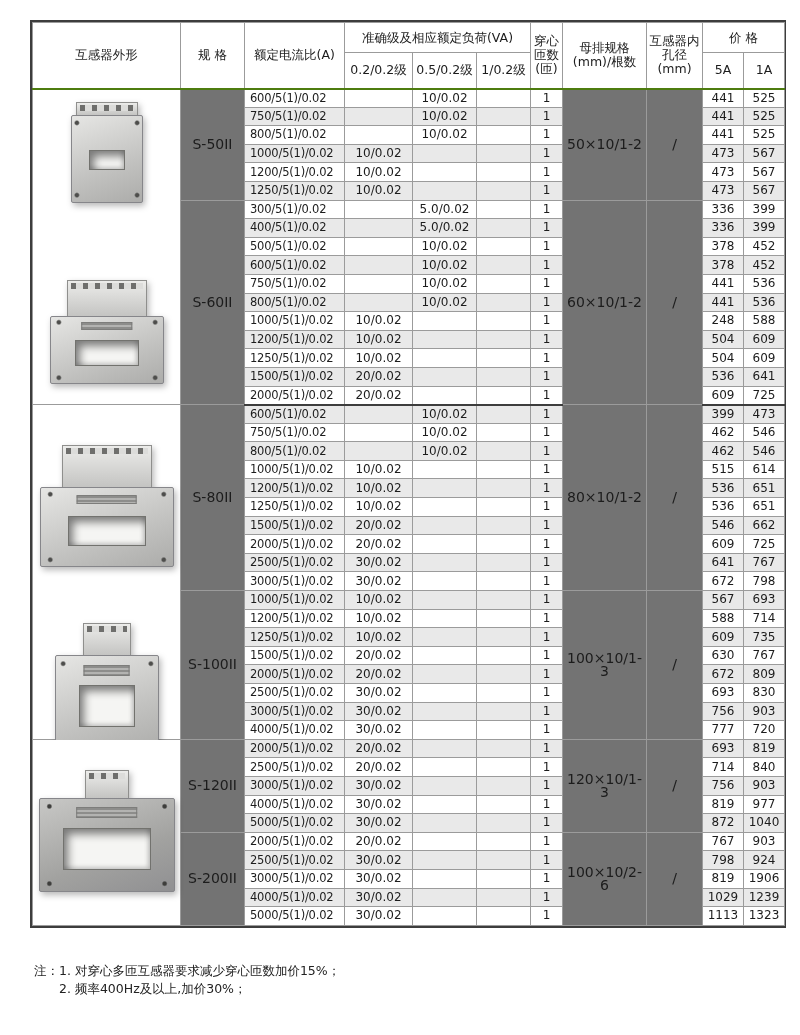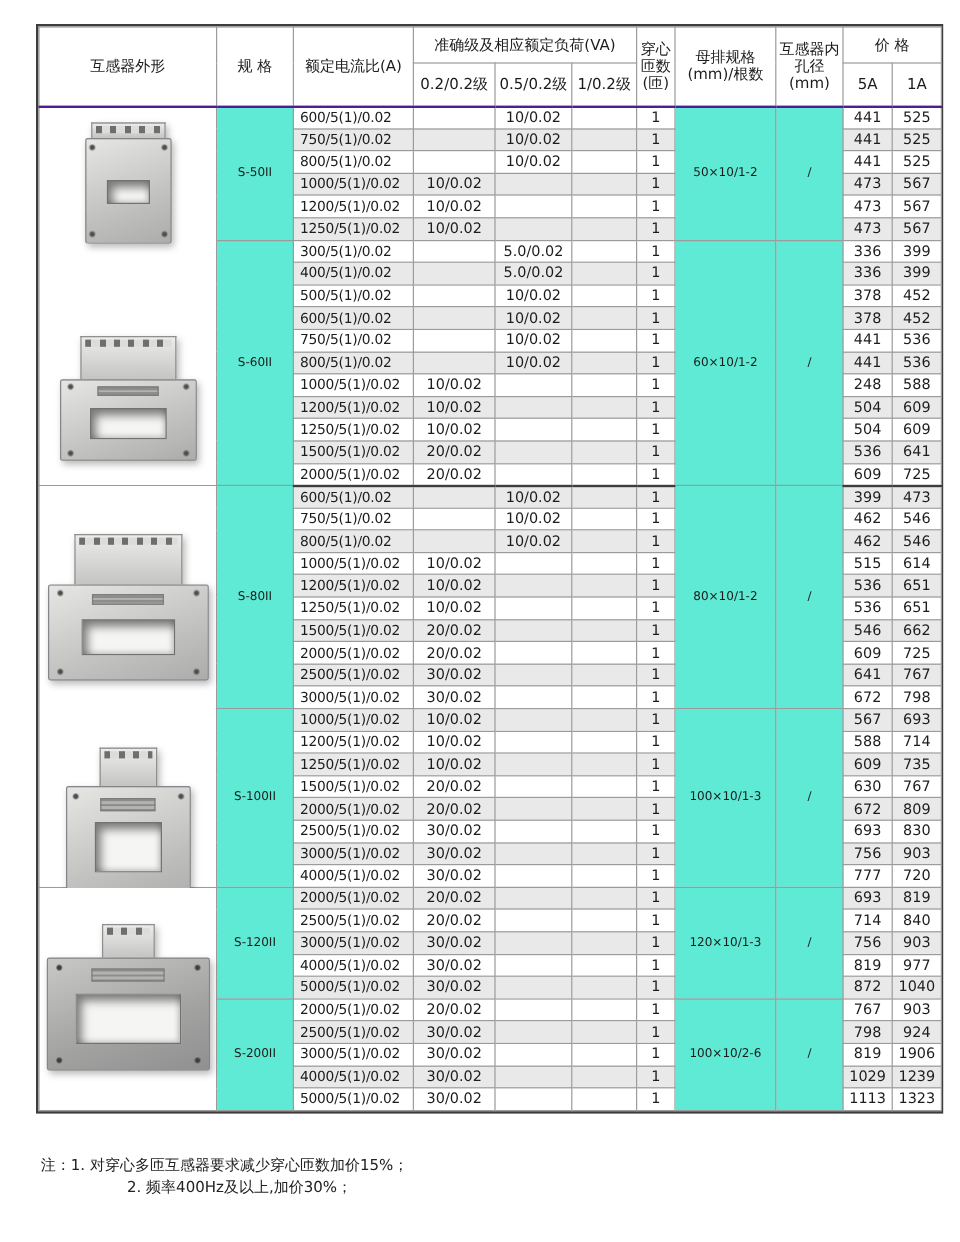--- a/index.html
+++ b/index.html
@@ -6,27 +6,27 @@
   body { background:#ffffff; font-family:"DejaVu Sans","Liberation Sans",sans-serif; }
   .page { position:relative; width:800px; height:1035px; background:#fff; overflow:hidden; color:#1c1c1c; }
 
   .table-frame { position:absolute; left:30px; top:20px; width:756px; border:2px solid #3d3d3d; background:#fff; }
   table { border-collapse:collapse; table-layout:fixed; width:100%; }
   th, td { border:1px solid #9b9b9b; font-weight:normal; text-align:center; padding:0; vertical-align:middle; }
 
   thead th { font-size:12.5px; line-height:14px; white-space:pre-line; background:#fff; }
   thead tr.h1 th { height:30px; }
   thead tr.h2 th { height:36px; }
-  thead th.deep { border-bottom:2px solid #4c1d95; }
+  thead th.deep { border-bottom:2px solid #4d7c0f; }
 
   tbody td { height:18.6px; font-size:12px; line-height:13px; background:#fff; }
   tbody tr:nth-child(even) td.zeb { background:#e9e9e9; }
   tbody tr.heavy td { border-bottom:2px solid #3d3d3d; }
   td.ratio { text-align:left; padding-left:5px; font-size:11.5px; letter-spacing:-0.2px; }
-  td.spec-cell, td.busbar-cell, td.hole-cell { font-size:10px; background:#5eead4; }
+  td.spec-cell, td.busbar-cell, td.hole-cell { font-size:14px; background:#737373; }
   td.img-cell { position:relative; background:#fff; }
 
   
   .ct { position:absolute; left:50%; transform:translateX(-50%); filter:drop-shadow(2px 3px 3px rgba(0,0,0,.28)); }
   .ct-top { position:relative; margin:0 auto; border:1px solid #8f8f8d; border-bottom:none;
             background:linear-gradient(180deg,#ececea,#c4c4c2); }
   .ct-top::before { content:''; position:absolute; left:3px; right:3px; top:2px; height:6px;
             background:repeating-linear-gradient(90deg,#6e6e6c 0 5px,#dcdcda 5px 12px); }
   .ct-body { position:relative; margin:0 auto; border:1px solid #86868a; border-radius:2px;
             background:
@@ -70,21 +70,21 @@
               radial-gradient(circle at 93% 8%, #3e3e3c 1.5px, transparent 3px),
               radial-gradient(circle at 7% 92%, #3e3e3c 1.5px, transparent 3px),
               radial-gradient(circle at 93% 92%,#3e3e3c 1.5px, transparent 3px),
               linear-gradient(160deg,#c8c8c6,#a2a2a0 60%,#909092); }
   .ct-s120 .ct-hole { width:88px; height:42px; }
 
   
   .notes { position:absolute; left:34px; top:962px; font-size:12.5px; color:#222; }
   .note-row { display:flex; }
   .note-label { line-height:17.5px; white-space:pre; }
-  .note-items div { line-height:17.5px;text-align:center; }
+  .note-items div { line-height:17.5px; }
 </style>
 </head>
 <body>
 
 <div class="page">
 
   <div class="table-frame">
     <table>
       <colgroup>
         <col style="width:148px">

